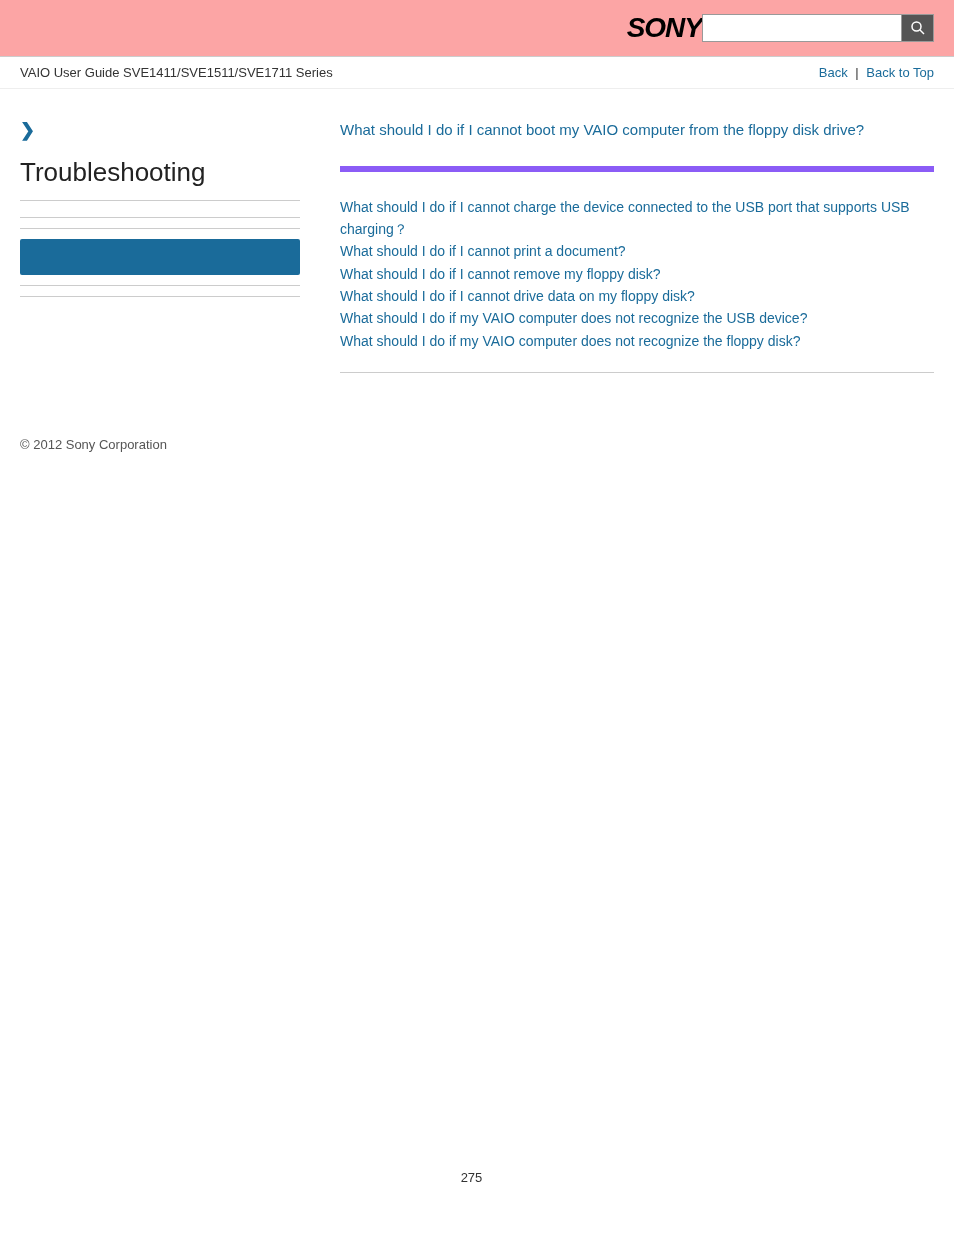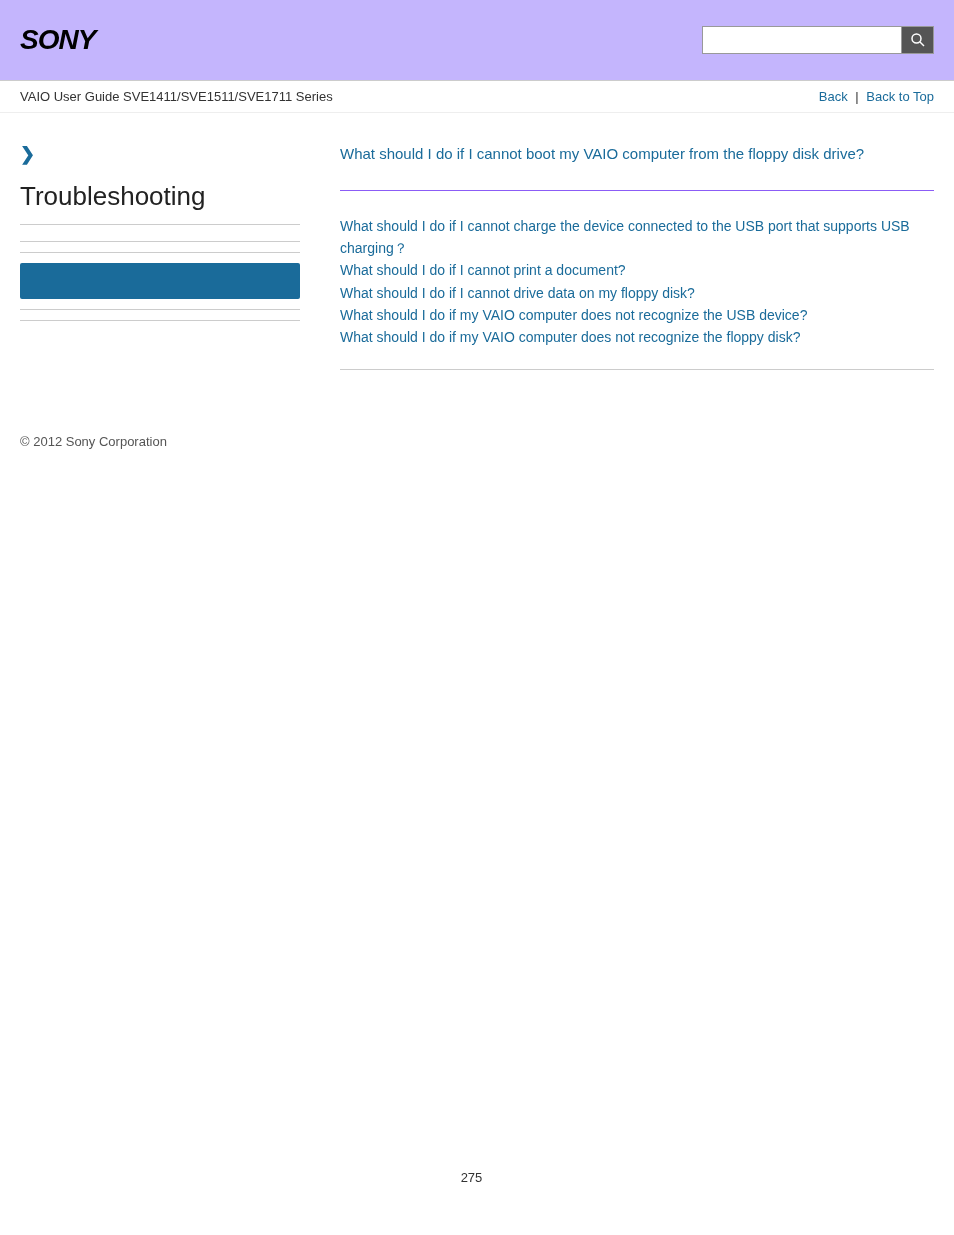--- a/index.html
+++ b/index.html
@@ -10,24 +10,24 @@
       color: #333;
       background: #fff;
       width: 954px;
       min-height: 1235px;
     }
 
     
     .header {
       display: flex;
       align-items: center;
-      justify-content: space-between;
-      padding: 24px 20px;
+      justify-content: flex-end;
+      padding: 12px 20px;
       border-bottom: 1px solid #ccc;
-      background: #c4b5fd;
+      background: #fca5a5;
     }
 
     .sony-logo {
       font-size: 28px;
       font-weight: 900;
       color: #000;
       letter-spacing: -1px;
       font-style: italic;
     }
 
@@ -130,21 +130,21 @@
     
     .content {
       flex: 1;
       padding-top: 10px;
       padding-left: 20px;
     }
 
     .content-section {
       margin-bottom: 24px;
       padding-bottom: 20px;
-      border-bottom: 1px solid #8b5cf6;
+      border-bottom: 6px solid #8b5cf6;
     }
 
     .content-section:last-of-type {
       border-bottom: 1px solid #ccc;
     }
 
     .content-link {
       color: #1a6b9a;
       text-decoration: none;
       font-size: 14px;
@@ -221,20 +221,21 @@
   <div class="content">
 
     <div class="content-section">
       <a href="#" class="content-link large">What should I do if I cannot boot my VAIO computer from the floppy disk drive?</a>
     </div>
 
     <div class="content-section">
       <div class="link-group">
         <a href="#" class="content-link">What should I do if I cannot charge the device connected to the USB port that supports USB charging？</a>
         <a href="#" class="content-link">What should I do if I cannot print a document?</a>
+        <a href="#" class="content-link">What should I do if I cannot remove my floppy disk?</a>
         <a href="#" class="content-link">What should I do if I cannot drive data on my floppy disk?</a>
         <a href="#" class="content-link">What should I do if my VAIO computer does not recognize the USB device?</a>
         <a href="#" class="content-link">What should I do if my VAIO computer does not recognize the floppy disk?</a>
       </div>
     </div>
 
   </div>
 </div>
 
 <div class="footer">

